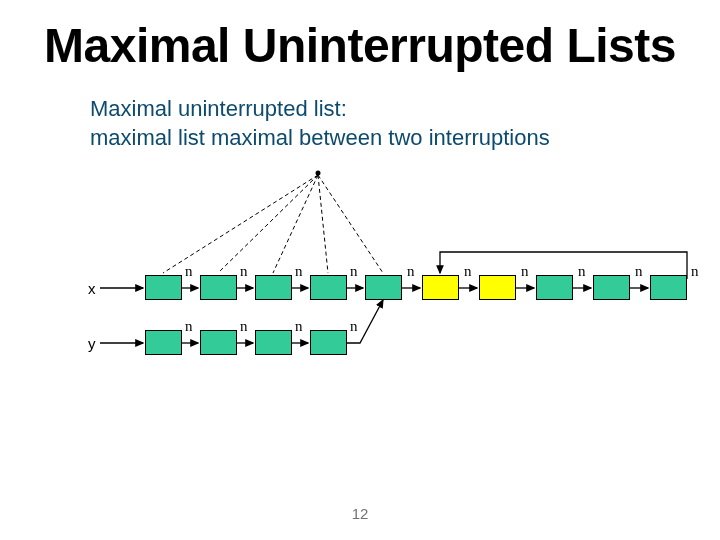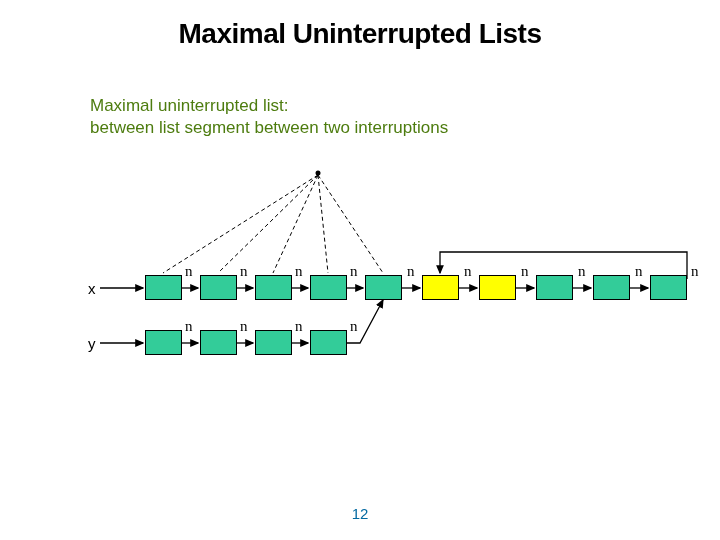--- a/index.html
+++ b/index.html
@@ -11,32 +11,32 @@
     font-family: Verdana, Geneva, sans-serif;
     position: relative;
     overflow: hidden;
   }
   .title {
     position: absolute;
     top: 18px;
     left: 0;
     right: 0;
     text-align: center;
-    font-size: 28px;
+    font-size: 48px;
     font-weight: bold;
     color: #000;
     letter-spacing: -0.5px;
   }
   .desc {
     position: absolute;
     top: 95px;
     left: 90px;
-    font-size: 17px;
+    font-size: 22px;
     line-height: 1.3;
-    color: #4d7c0f;
+    color: #0c4a6e;
   }
   .list-label {
     position: absolute;
     font-size: 15px;
     color: #000;
   }
   .box {
     position: absolute;
     width: 37px;
     height: 25px;
@@ -68,31 +68,31 @@
     stroke-dasharray: 4 3;
     fill: none;
   }
   .pagenum {
     position: absolute;
     bottom: 18px;
     left: 0;
     right: 0;
     text-align: center;
     font-size: 15px;
-    color: #0369a1;
+    color: #737373;
   }
 </style>
 </head>
 <body>
 
 <div class="title">Maximal Uninterrupted Lists</div>
 
 <div class="desc">
   <div>Maximal uninterrupted list:</div>
-  <div>between list segment between two interruptions</div>
+  <div>maximal list maximal between two interruptions</div>
 </div>
 
 <div class="list-label" style="left:88px; top:280px;">x</div>
 
 <div class="box" style="left: 145px; top: 275px; background: rgb(51, 204, 153);"></div>
 <div class="box" style="left: 200px; top: 275px; background: rgb(51, 204, 153);"></div>
 <div class="box" style="left: 255px; top: 275px; background: rgb(51, 204, 153);"></div>
 <div class="box" style="left: 310px; top: 275px; background: rgb(51, 204, 153);"></div>
 <div class="box" style="left: 365px; top: 275px; background: rgb(51, 204, 153);"></div>
 <div class="box" style="left: 422px; top: 275px; background: rgb(255, 255, 0);"></div>

